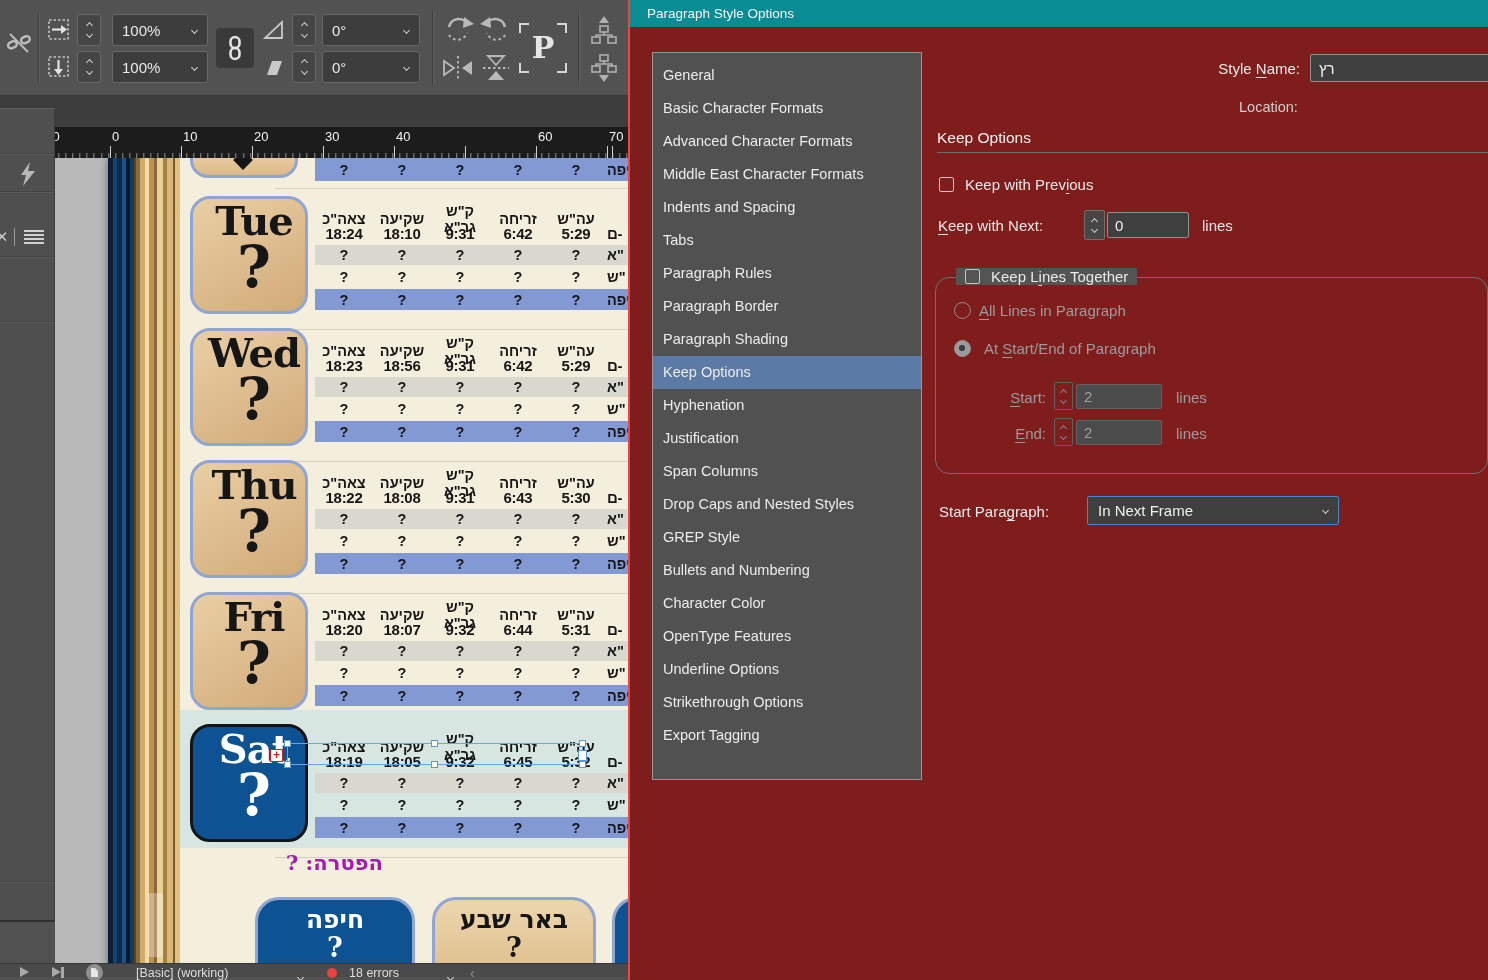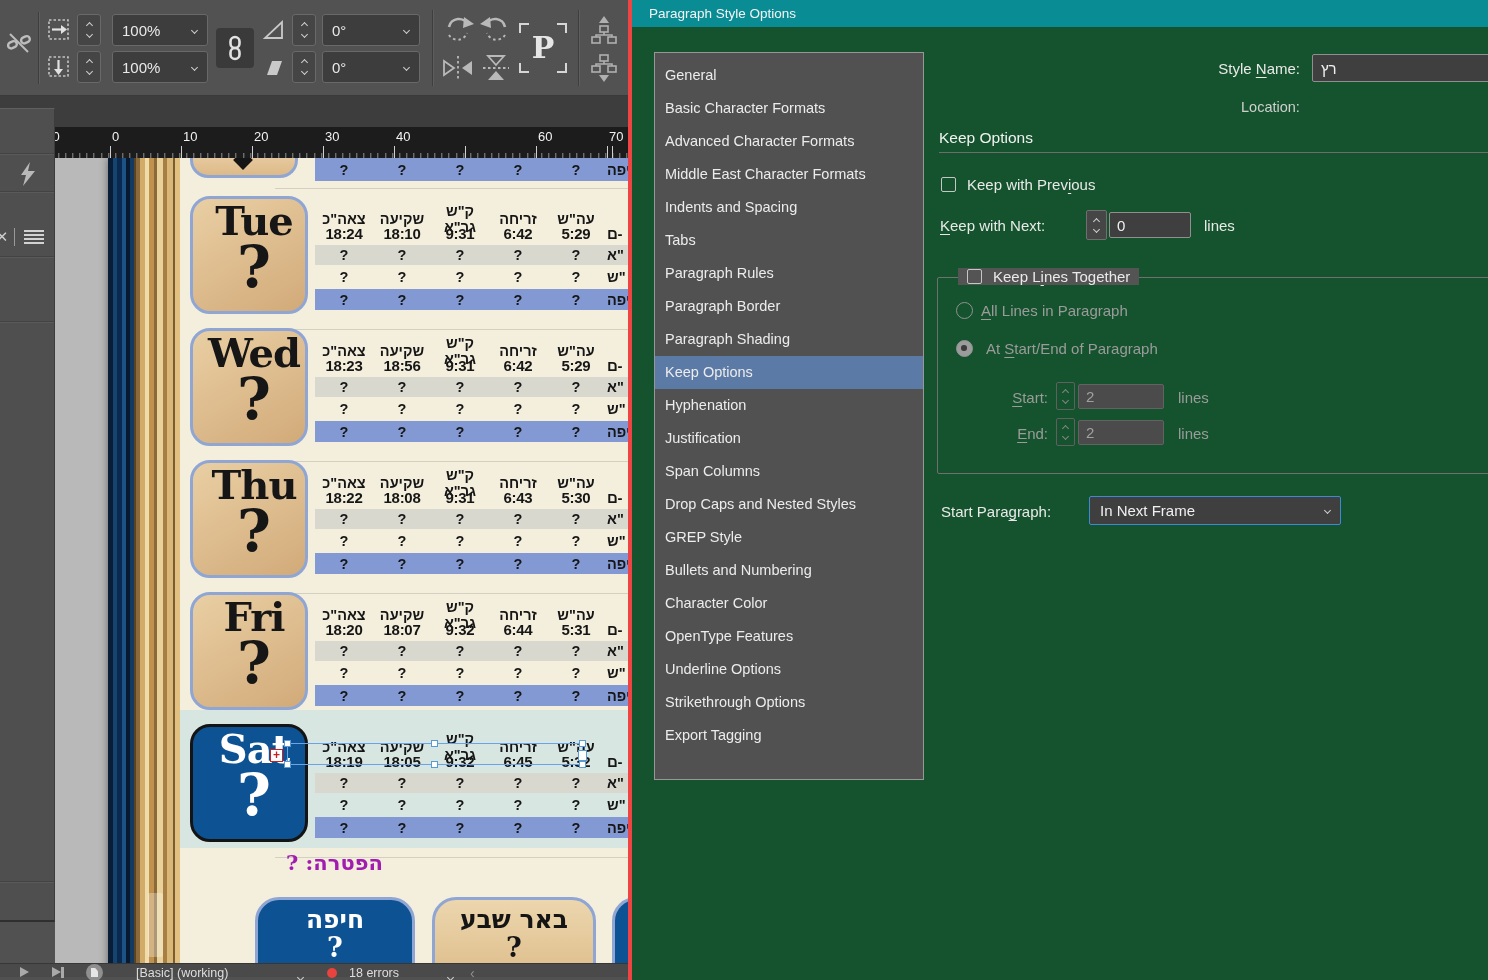--- a/index.html
+++ b/index.html
@@ -122,22 +122,22 @@
   .sb-next::after{content:"";position:absolute;left:0;top:-5.5px;width:2.5px;height:11px;background:#a9a9a9;}
   .sb-preflight{position:absolute;left:86px;top:0;width:17px;height:17px;border-radius:50%;background:#8f8f8f;}
   .sb-preflight::after{content:"";position:absolute;left:5px;top:4px;width:7px;height:9px;background:#e6e6e6;
     clip-path:polygon(0 0,60% 0,100% 35%,100% 100%,0 100%);}
   .sb-text{position:absolute;top:2px;}
   .sb-chev{position:absolute;top:5px;}
   .sb-dot{position:absolute;left:327px;top:4px;width:10px;height:10px;border-radius:50%;background:#e8433f;}
   .sb-back{position:absolute;left:470px;top:1px;color:#919191;font-size:14px;}
 
   
-  .dialog{position:absolute;left:628px;top:0;width:860px;height:980px;background:#14532d;
-    border-left:4px solid #ef4444;z-index:20;color:#e9e9e9;}
+  .dialog{position:absolute;left:628px;top:0;width:860px;height:980px;background:#7f1d1d;
+    border-left:2px solid #ef4444;z-index:20;color:#e9e9e9;}
   .dlg-title{height:27px;background:#0a8c95;color:#f4f4f4;font-size:13.5px;display:flex;align-items:center;padding-left:17px;}
   .cat-list{position:absolute;left:22px;top:52px;width:270px;height:728px;border:1px solid #979797;
     list-style:none;margin:0;padding:6px 0 0 0;background:#515151;}
   .cat-item{height:33px;line-height:33px;padding-left:10px;font-size:14.5px;color:#ececec;}
   .cat-item.selected{background:#5b7aa6;}
   u{text-decoration:underline;text-underline-offset:2.5px;}
   .lbl{font-size:15px;color:#e9e9e9;}
   .dis, .dis .lbl{color:#9b9b9b;}
   .sn-label{position:absolute;right:188px;top:60px;}
   .sn-input{position:absolute;left:680px;top:54px;width:200px;height:28px;background:#3f3f3f;
@@ -151,21 +151,21 @@
   .dlg-stepper{position:absolute;width:21px;height:30px;background:#464646;border:1px solid #6f6f6f;border-radius:2px;
     display:flex;flex-direction:column;align-items:center;justify-content:center;gap:3px;}
   .dlg-stepper.dis{background:transparent;border-color:#606060;}
   .dlg-stepper.dis .chev{border-color:#858585;}
   .kwn-stepper{left:454px;top:210px;}
   .dlg-input{position:absolute;background:#3f3f3f;border:1px solid #8f8f8f;border-radius:2px;
     color:#f0f0f0;font-size:15px;padding:0 7px;font-family:inherit;}
   .dlg-input.dis{background:#4b4b4b;border-color:#626262;color:#a0a0a0;}
   .kwn-input{left:477px;top:212px;width:82px;height:26px;}
   .kwn-unit{position:absolute;left:572px;top:217px;}
-  .group{position:absolute;left:305px;top:277px;width:553px;height:197px;border:1px solid #707070;border-radius:2px;}
+  .group{position:absolute;left:305px;top:277px;width:553px;height:197px;border:1px solid #707070;border-radius:14px;}
   .group-legend{position:absolute;left:20px;top:-10px;background:#545454;padding:0 9px;
     display:flex;align-items:center;gap:11px;}
   .radio{width:17px;height:17px;border-radius:50%;border:1.8px solid #929292;flex:0 0 auto;}
   .radio.sel{background:#9c9c9c;position:relative;}
   .radio.sel::after{content:"";position:absolute;left:4px;top:4px;width:5.5px;height:5.5px;border-radius:50%;background:#3c3c3c;}
   .r1{position:absolute;left:18px;top:24px;display:flex;align-items:center;gap:8px;}
   .r2{position:absolute;left:18px;top:62px;display:flex;align-items:flex-start;gap:13px;}
   .lbl-start{position:absolute;left:60px;top:111px;width:50px;text-align:right;}
   .lbl-end{position:absolute;left:60px;top:147px;width:50px;text-align:right;}
   .st-stepper{left:118px;top:104px;width:19px;height:28px;}

